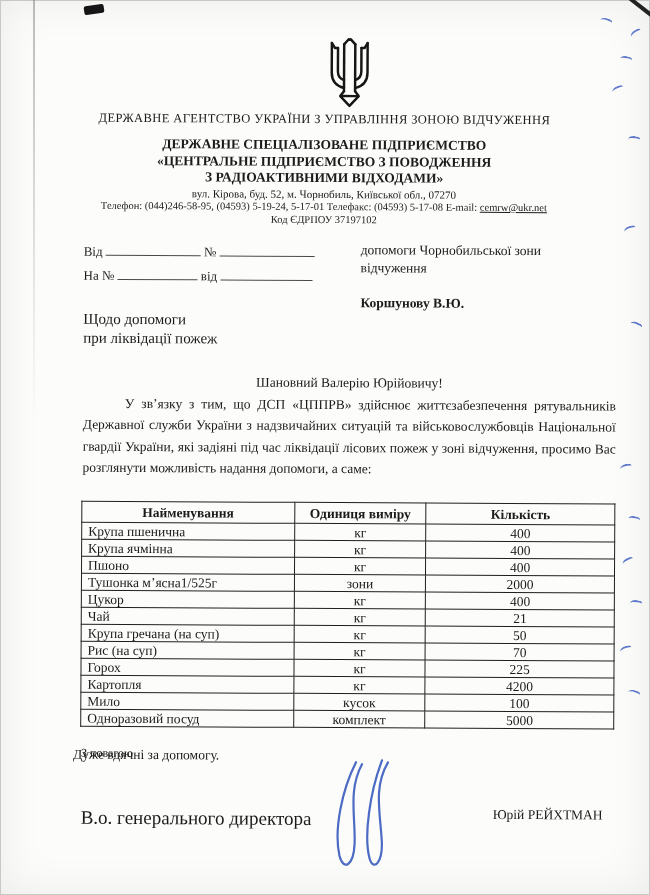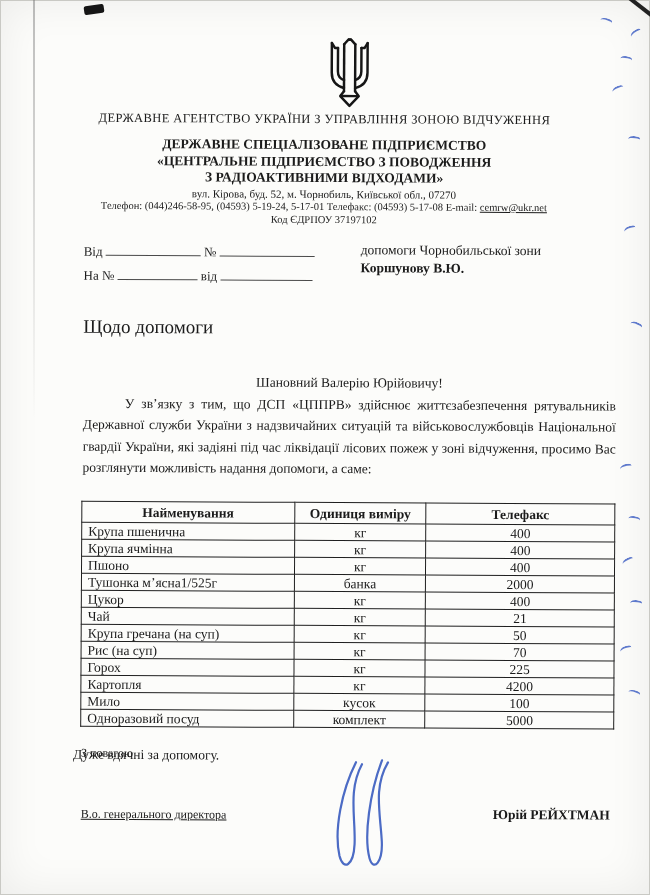--- a/index.html
+++ b/index.html
@@ -24,23 +24,23 @@
   .contacts { top: 201px; font-size: 10.5px; }
   .contacts .email { text-decoration: underline; }
   .edrpou { top: 214px; font-size: 10.5px; }
 
   .emblem { left: 322px; top: 38px; }
 
   .refblock { left: 85px; top: 241px; font-size: 13px; line-height: 24px; }
   .blank { display: inline-block; border-bottom: 1px solid #4a4a4a; height: 13px; vertical-align: baseline; }
 
   .recipient { left: 362px; top: 241px; width: 240px; font-size: 13.5px; line-height: 17.5px; }
-  .recipient .name { font-weight: bold; margin-top: 0; }
-
-  .subject { left: 85px; top: 318px; font-size: 19px; line-height: 19px; }
+  .recipient .name { font-weight: bold; margin-top: 18px; }
+
+  .subject { left: 85px; top: 311px; font-size: 15px; line-height: 19px; }
 
   .bodypara { left: 85px; top: 372px; width: 533px; font-size: 13.5px; line-height: 21.5px; }
   .salutation { text-align: center; }
   .paragraph { text-align: justify; text-indent: 42px; }
 
   .tablewrap { left: 84px; top: 502px; }
   table.doc { border-collapse: collapse; width: 534px; }
   table.doc th, table.doc td {
     border: 1.5px solid #1f1f1f;
     padding: 0 6px;
@@ -49,22 +49,22 @@
     height: 17px;
   }
   table.doc th { font-weight: bold; text-align: center; height: 21px; }
   table.doc td.c { text-align: center; }
   table.doc col.c1 { width: 213px; }
   table.doc col.c2 { width: 132px; }
   table.doc col.c3 { width: 189px; }
 
   .thanks  { left: 77px; top: 748px; font-size: 13.5px; }
   .regards { left: 85px; top: 747px; font-size: 12px; }
-  .position{ left: 85px; top: 808px; font-size: 12px; text-decoration: underline; }
-  .signer  { left: 497px; top: 806px; font-size: 13.5px; font-weight: bold; }
+  .position{ left: 85px; top: 808px; font-size: 19px; }
+  .signer  { left: 497px; top: 806px; font-size: 13.5px; font-weight: normal; }
 
   .signature { left: 322px; top: 756px; }
 
   
   .blob-tl { left: 84px; top: 5px; width: 20px; height: 9px; background: #161616; border-radius: 2px; transform: rotate(-8deg); }
   .corner-tr { right: -8px; top: 2px; width: 42px; height: 4px; background: #222; transform: rotate(38deg); }
   .fold-left { left: 33px; top: 0; width: 2px; height: 420px;
                background: linear-gradient(180deg, rgba(110,110,110,.45), rgba(110,110,110,0)); }
   .pen { position: absolute; width: 12px; height: 7px;
          border-top: 2px solid rgba(43,79,190,.75); border-radius: 60% 40%; }
@@ -132,65 +132,67 @@
       <div>
         <span>На №</span>
         <span class="blank" style="width:80px"></span>
         <span>від</span>
         <span class="blank" style="width:92px"></span>
       </div>
     </div>
 
     <div class="abs recipient">
       <div>допомоги Чорнобильської зони</div>
+      <div>відчуження</div>
       <div class="name">Коршунову В.Ю.</div>
     </div>
 
     <div class="abs subject">
       <div>Щодо допомоги</div>
+      <div>при ліквідації пожеж</div>
     </div>
 
     <div class="abs bodypara">
       <div class="salutation">Шановний Валерію Юрійовичу!</div>
       <div class="paragraph">У зв’язку з тим, що ДСП «ЦППРВ» здійснює життєзабезпечення рятувальників Державної служби України з надзвичайних ситуацій та військовослужбовців Національної гвардії України, які задіяні під час ліквідації лісових пожеж у зоні відчуження, просимо Вас розглянути можливість надання допомоги, а саме:</div>
     </div>
 
     <div class="abs tablewrap">
       <table class="doc">
         <colgroup>
             <col class="c1">
             <col class="c2">
             <col class="c3">
           </colgroup>
         <thead>
           <tr>
             <th>Найменування</th>
             <th>Одиниця виміру</th>
-            <th>Телефакс</th>
+            <th>Кількість</th>
           </tr>
         </thead>
         <tbody>
             <tr>
               <td>Крупа пшенична</td>
               <td class="c">кг</td>
               <td class="c">400</td>
             </tr>
             <tr>
               <td>Крупа ячмінна</td>
               <td class="c">кг</td>
               <td class="c">400</td>
             </tr>
             <tr>
               <td>Пшоно</td>
               <td class="c">кг</td>
               <td class="c">400</td>
             </tr>
             <tr>
               <td>Тушонка м’ясна1/525г</td>
-              <td class="c">банка</td>
+              <td class="c">зони</td>
               <td class="c">2000</td>
             </tr>
             <tr>
               <td>Цукор</td>
               <td class="c">кг</td>
               <td class="c">400</td>
             </tr>
             <tr>
               <td>Чай</td>
               <td class="c">кг</td>

